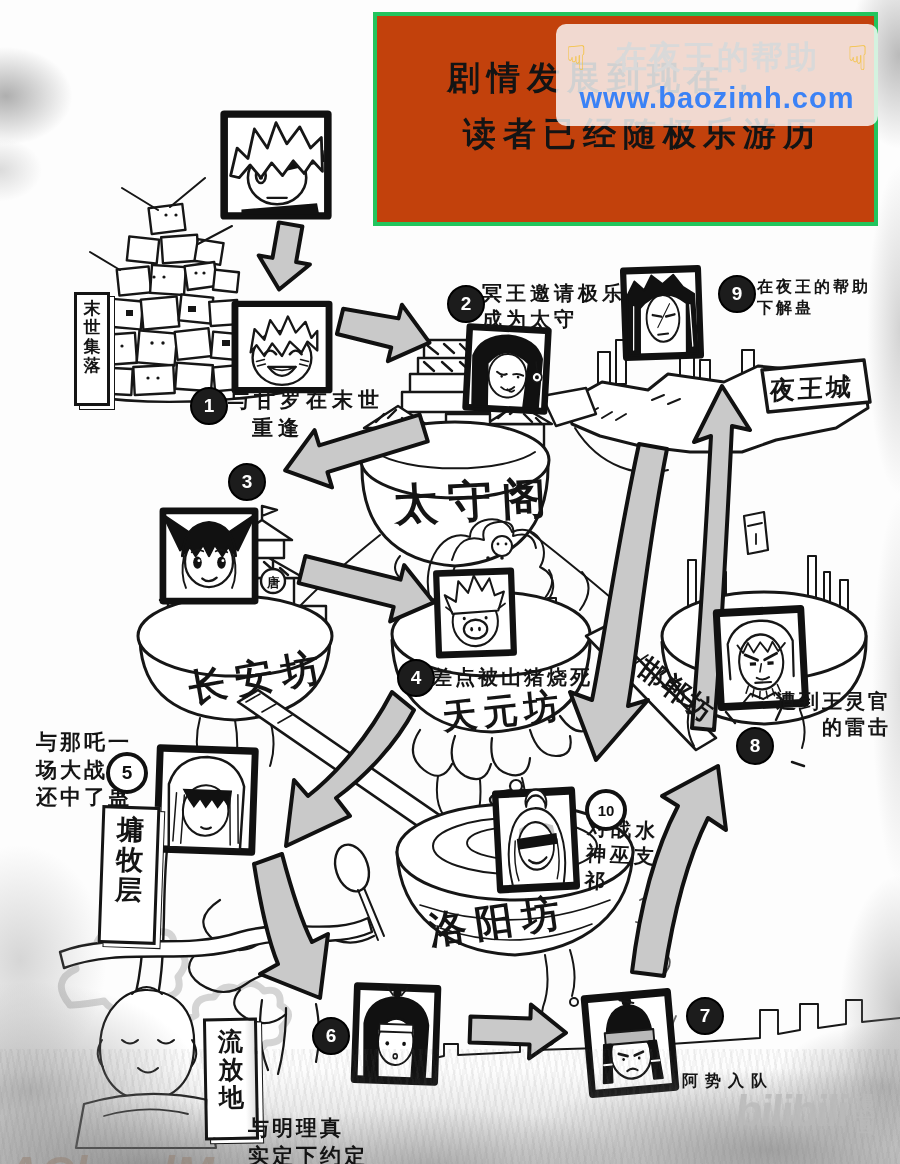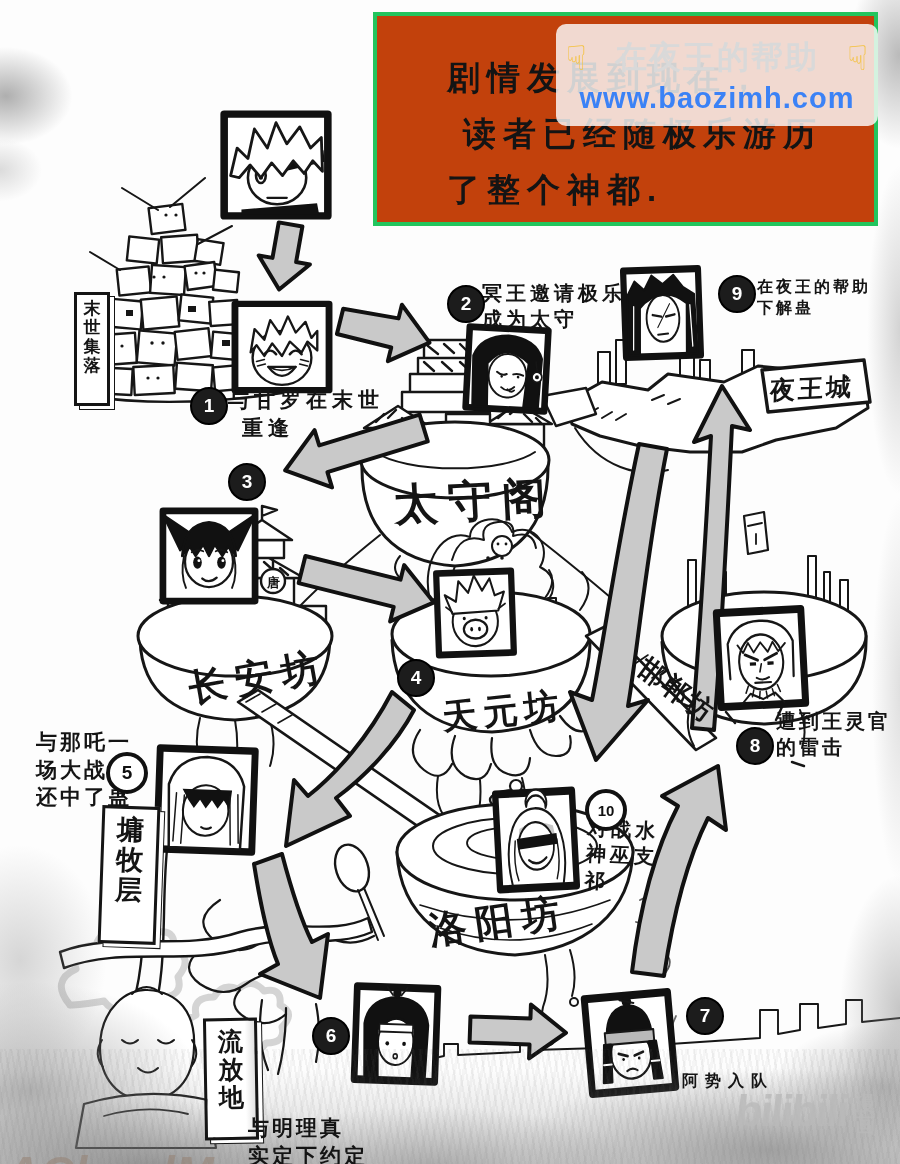--- a/index.html
+++ b/index.html
@@ -397,21 +397,20 @@
         <circle cx="41" cy="66" r="1.5" fill="#111" stroke="none"></circle>
           <circle cx="59" cy="66" r="1.5" fill="#111" stroke="none"></circle>
         <path d="M44,78 Q50,74 56,78" stroke-width="2.2"></path>
       </g>
     </g>
   </svg>
 
   <div class="abs speech" style="left:373px;top:12px;width:497px;height:206px;">
     <div class="ln abs" style="left:70px;top:34px;">剧情发展到现在，</div>
     <div class="ln abs" style="left:70px;top:90px;margin-left:16px;">读者已经随极乐游历</div>
-    <div class="ln abs" style="left:70px;top:146px;">了整个神都.</div>
   </div>
 
   <div class="abs wmbox" style="left:556px;top:24px;width:322px;height:102px;">
     <div class="wmrow1">
       <span class="hand">☟</span>
       <span class="wmtitle">在夜王的帮助</span>
       <span class="hand">☟</span>
     </div>
     <div class="wmurl">www.baozimh.com</div>
   </div>
@@ -434,39 +433,42 @@
   <div class="abs badge dark" style="left:397px;top:659px;">4</div>
   <div class="abs badge light" style="left:106px;top:752px;">5</div>
   <div class="abs badge dark" style="left:312px;top:1017px;">6</div>
   <div class="abs badge dark" style="left:686px;top:997px;">7</div>
   <div class="abs badge dark" style="left:736px;top:727px;">8</div>
   <div class="abs badge dark" style="left:718px;top:275px;">9</div>
   <div class="abs badge light" style="left:585px;top:789px;font-size:15px;">10</div>
 
   <div class="abs cap" style="left:228px;top:386px;font-size:21px;letter-spacing:5px;">
     <div>与甘罗在末世</div>
-    <div style="margin-left:14px">重逢</div>
+    <div style="margin-left:24px">重逢</div>
   </div>
   <div class="abs cap" style="left:482px;top:280px;font-size:20px;letter-spacing:4px;">
     <div>冥王邀请极乐</div>
     <div>成为太守</div>
+  </div>
+  <div class="abs cap" style="left:432px;top:664px;font-size:20px;letter-spacing:3px;z-index:8;">
+    <div>差点被山猪烧死</div>
   </div>
   <div class="abs cap" style="left:36px;top:728px;font-size:21px;letter-spacing:3px;">
     <div>与那吒一</div>
     <div>场大战,</div>
     <div>还中了蛊</div>
   </div>
   <div class="abs cap" style="left:248px;top:1114px;font-size:21px;letter-spacing:3px;z-index:8;">
     <div>与明理真</div>
     <div>实定下约定</div>
   </div>
   <div class="abs cap" style="left:682px;top:1070px;font-size:16px;letter-spacing:7px;z-index:8;">
     <div>阿势入队</div>
   </div>
-  <div class="abs cap" style="left:776px;top:708px;font-size:20px;letter-spacing:3px;">
+  <div class="abs cap" style="left:776px;top:688px;font-size:20px;letter-spacing:3px;text-align:right;">
     <div>遭到王灵官</div>
     <div>的雷击</div>
   </div>
   <div class="abs cap" style="left:757px;top:276px;font-size:16px;letter-spacing:3px;">
     <div>在夜王的帮助</div>
     <div>下解蛊</div>
   </div>
   <div class="abs cap" style="left:586px;top:816px;font-size:20px;letter-spacing:4px;transform:rotate(3deg);">
     <div>对战水</div>
     <div>神巫支</div>

